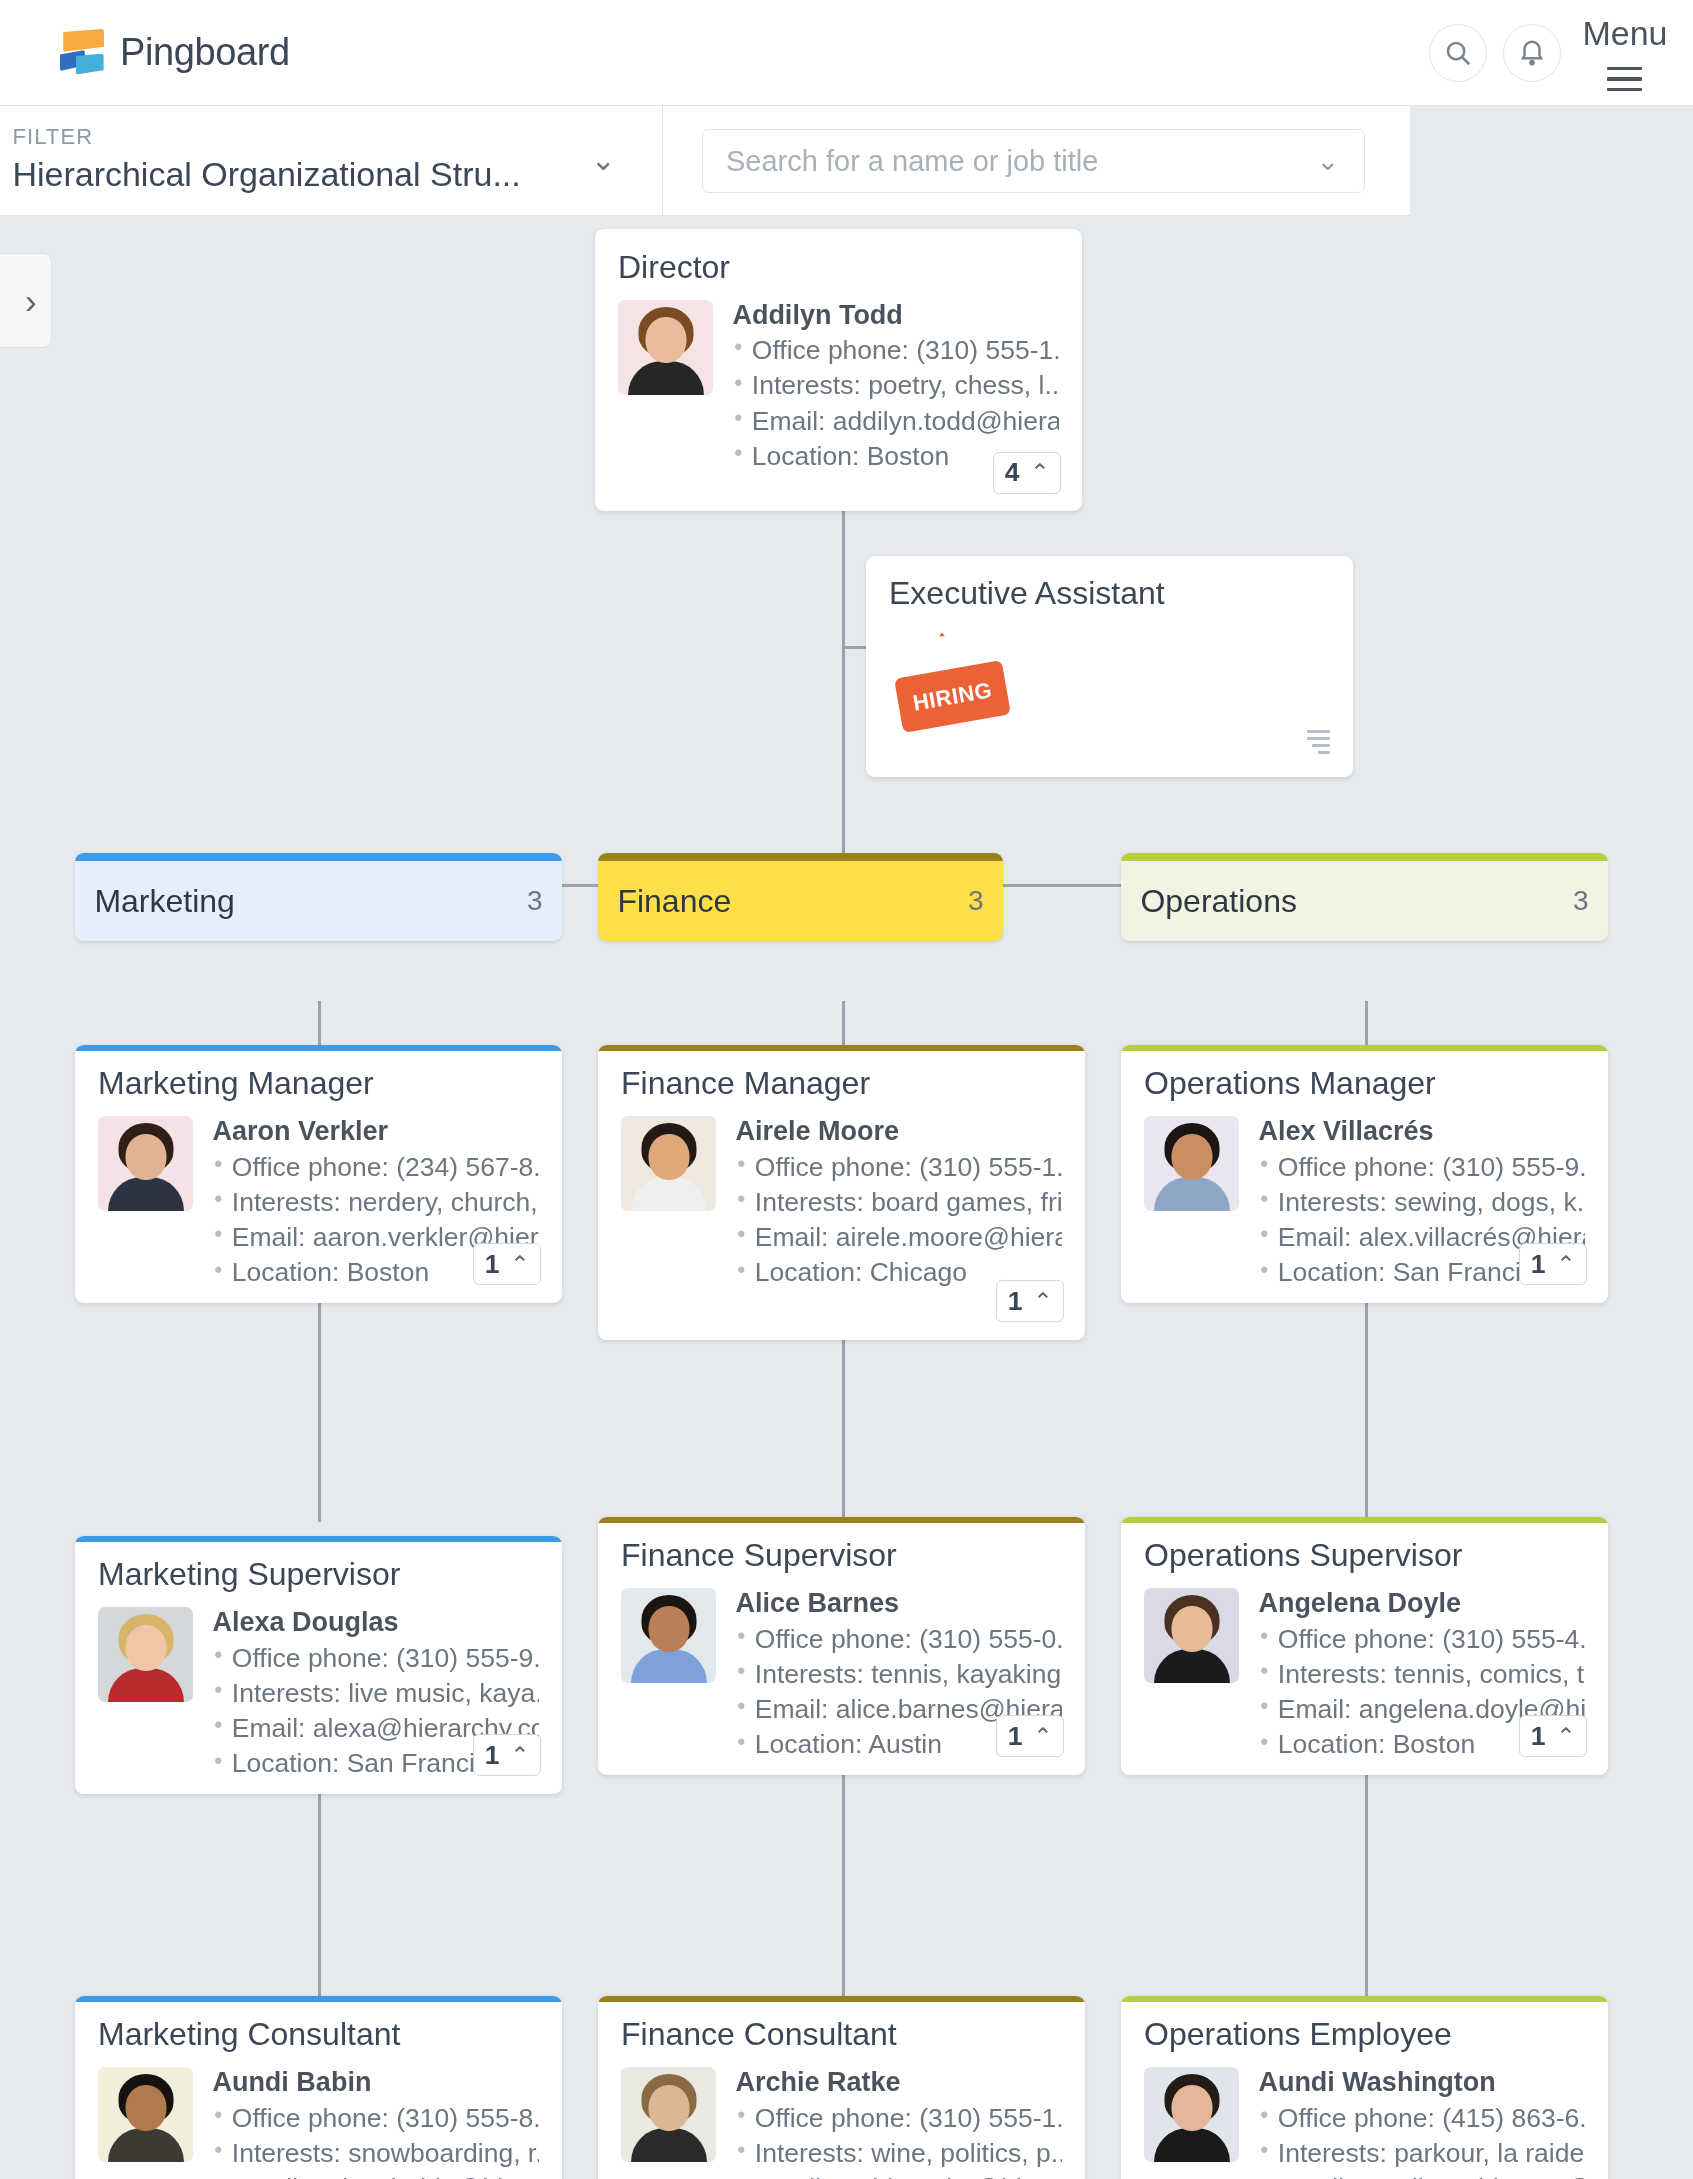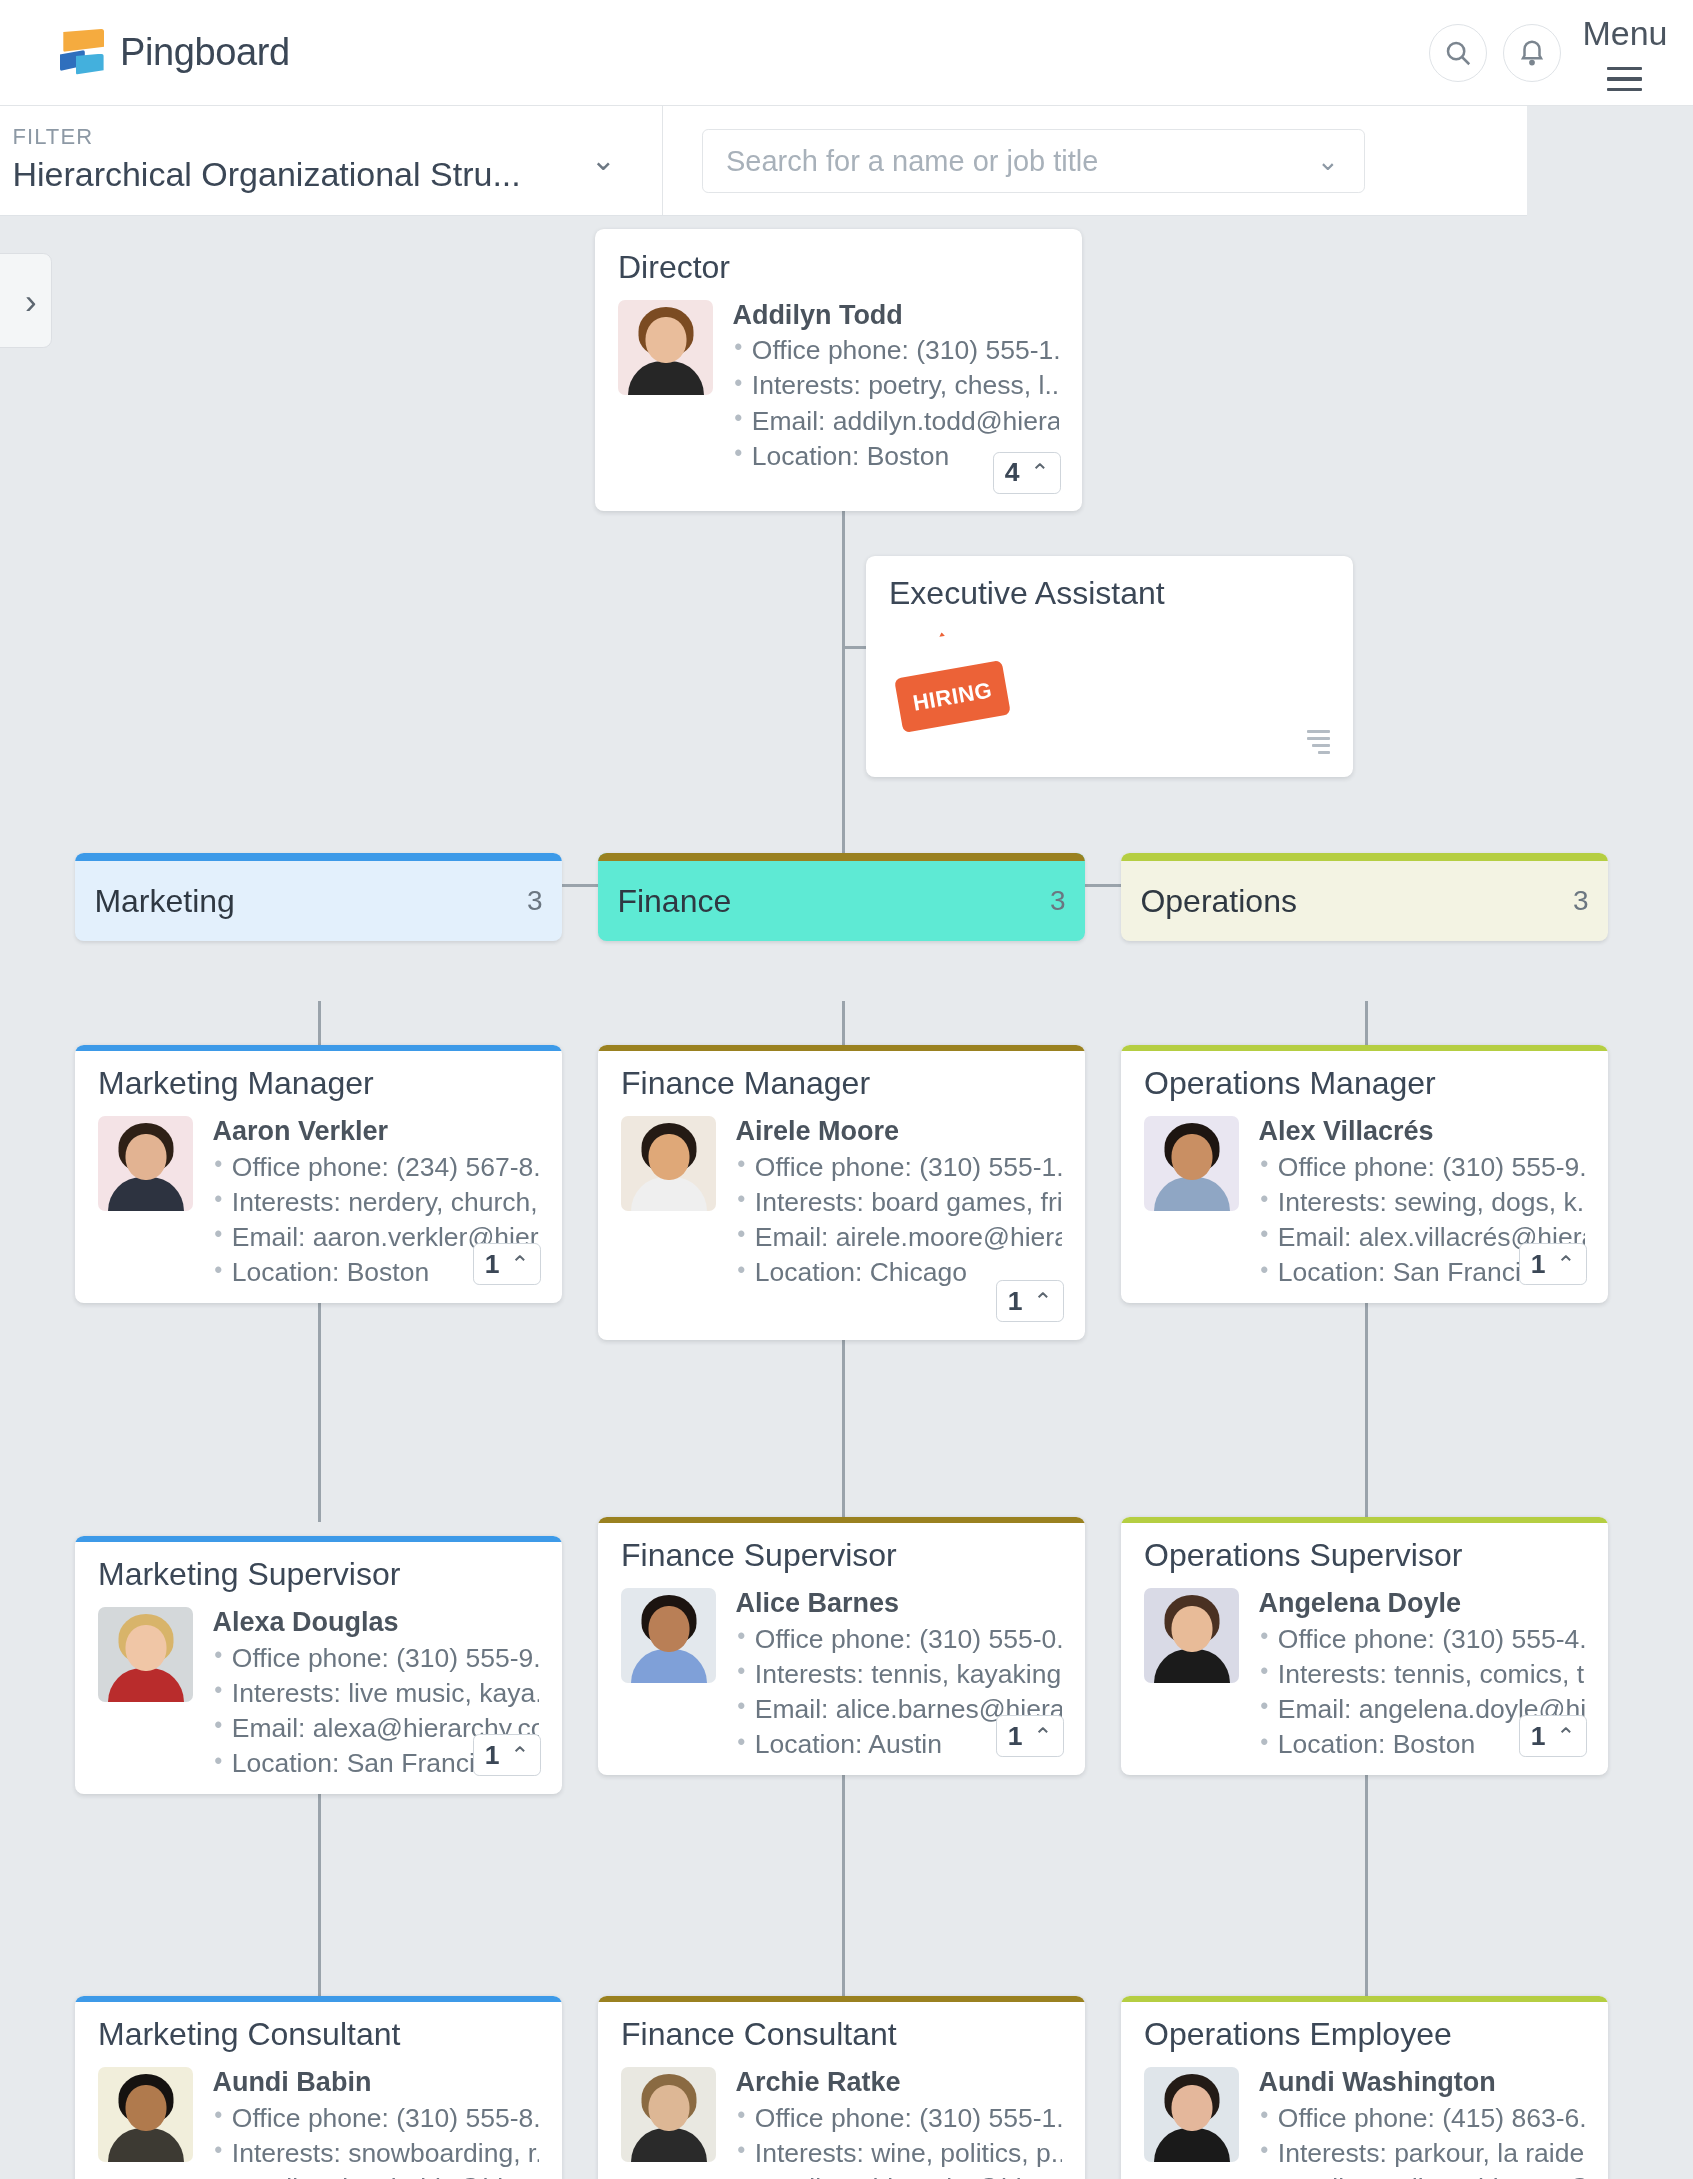--- a/index.html
+++ b/index.html
@@ -50,21 +50,21 @@
     display: flex; align-items: center; justify-content: center;
   }
   .menu-btn { display: flex; align-items: center; gap: 14px; margin-left: 5.3px; flex-direction: column; }
   .menu-label { font-size: 34px; color: #4b5560; }
   .hamburger { display: flex; flex-direction: column; gap: 7px; }
   .hamburger span { display: block; width: 35px; height: 3.5px; background: #4b5560; border-radius: 0.9px; }
 
   
   .filterbar {
     position: absolute; top: 106px; left: 0;
-    width: 1527px; height: 110px;
+    width: 1410px; height: 110px;
     background: #ffffff;
     border-bottom: 0.9px solid #dfe3e7;
     display: flex; align-items: stretch;
   }
   .filter-cell {
     width: 663px; position: relative;
     border-right: 0.9px solid #e2e5e8;
     padding: 17.6px 0 0 12.4px;
   }
   .filter-kicker {
@@ -331,21 +331,21 @@
     </div>
   </div>
 
   <div class="dept" style="left:75px; top:637px; width:487px; height:88px; background:#e3f0fc;">
     <div class="dept-bar" style="background:#3d9ae8;"></div>
     <div class="dept-row">
       <span class="dept-name">Marketing</span>
       <span class="dept-count">3</span>
     </div>
   </div>
-  <div class="dept" style="left:598px; top:637px; width:487px; height:88px; background:#5eead4;">
+  <div class="dept" style="left:598px; top:637px; width:405px; height:88px; background:#fde047;">
     <div class="dept-bar" style="background:#9a8120;"></div>
     <div class="dept-row">
       <span class="dept-name">Finance</span>
       <span class="dept-count">3</span>
     </div>
   </div>
   <div class="dept" style="left:1121px; top:637px; width:487px; height:88px; background:#f3f3e3;">
     <div class="dept-bar" style="background:#b5ce42;"></div>
     <div class="dept-row">
       <span class="dept-name">Operations</span>

